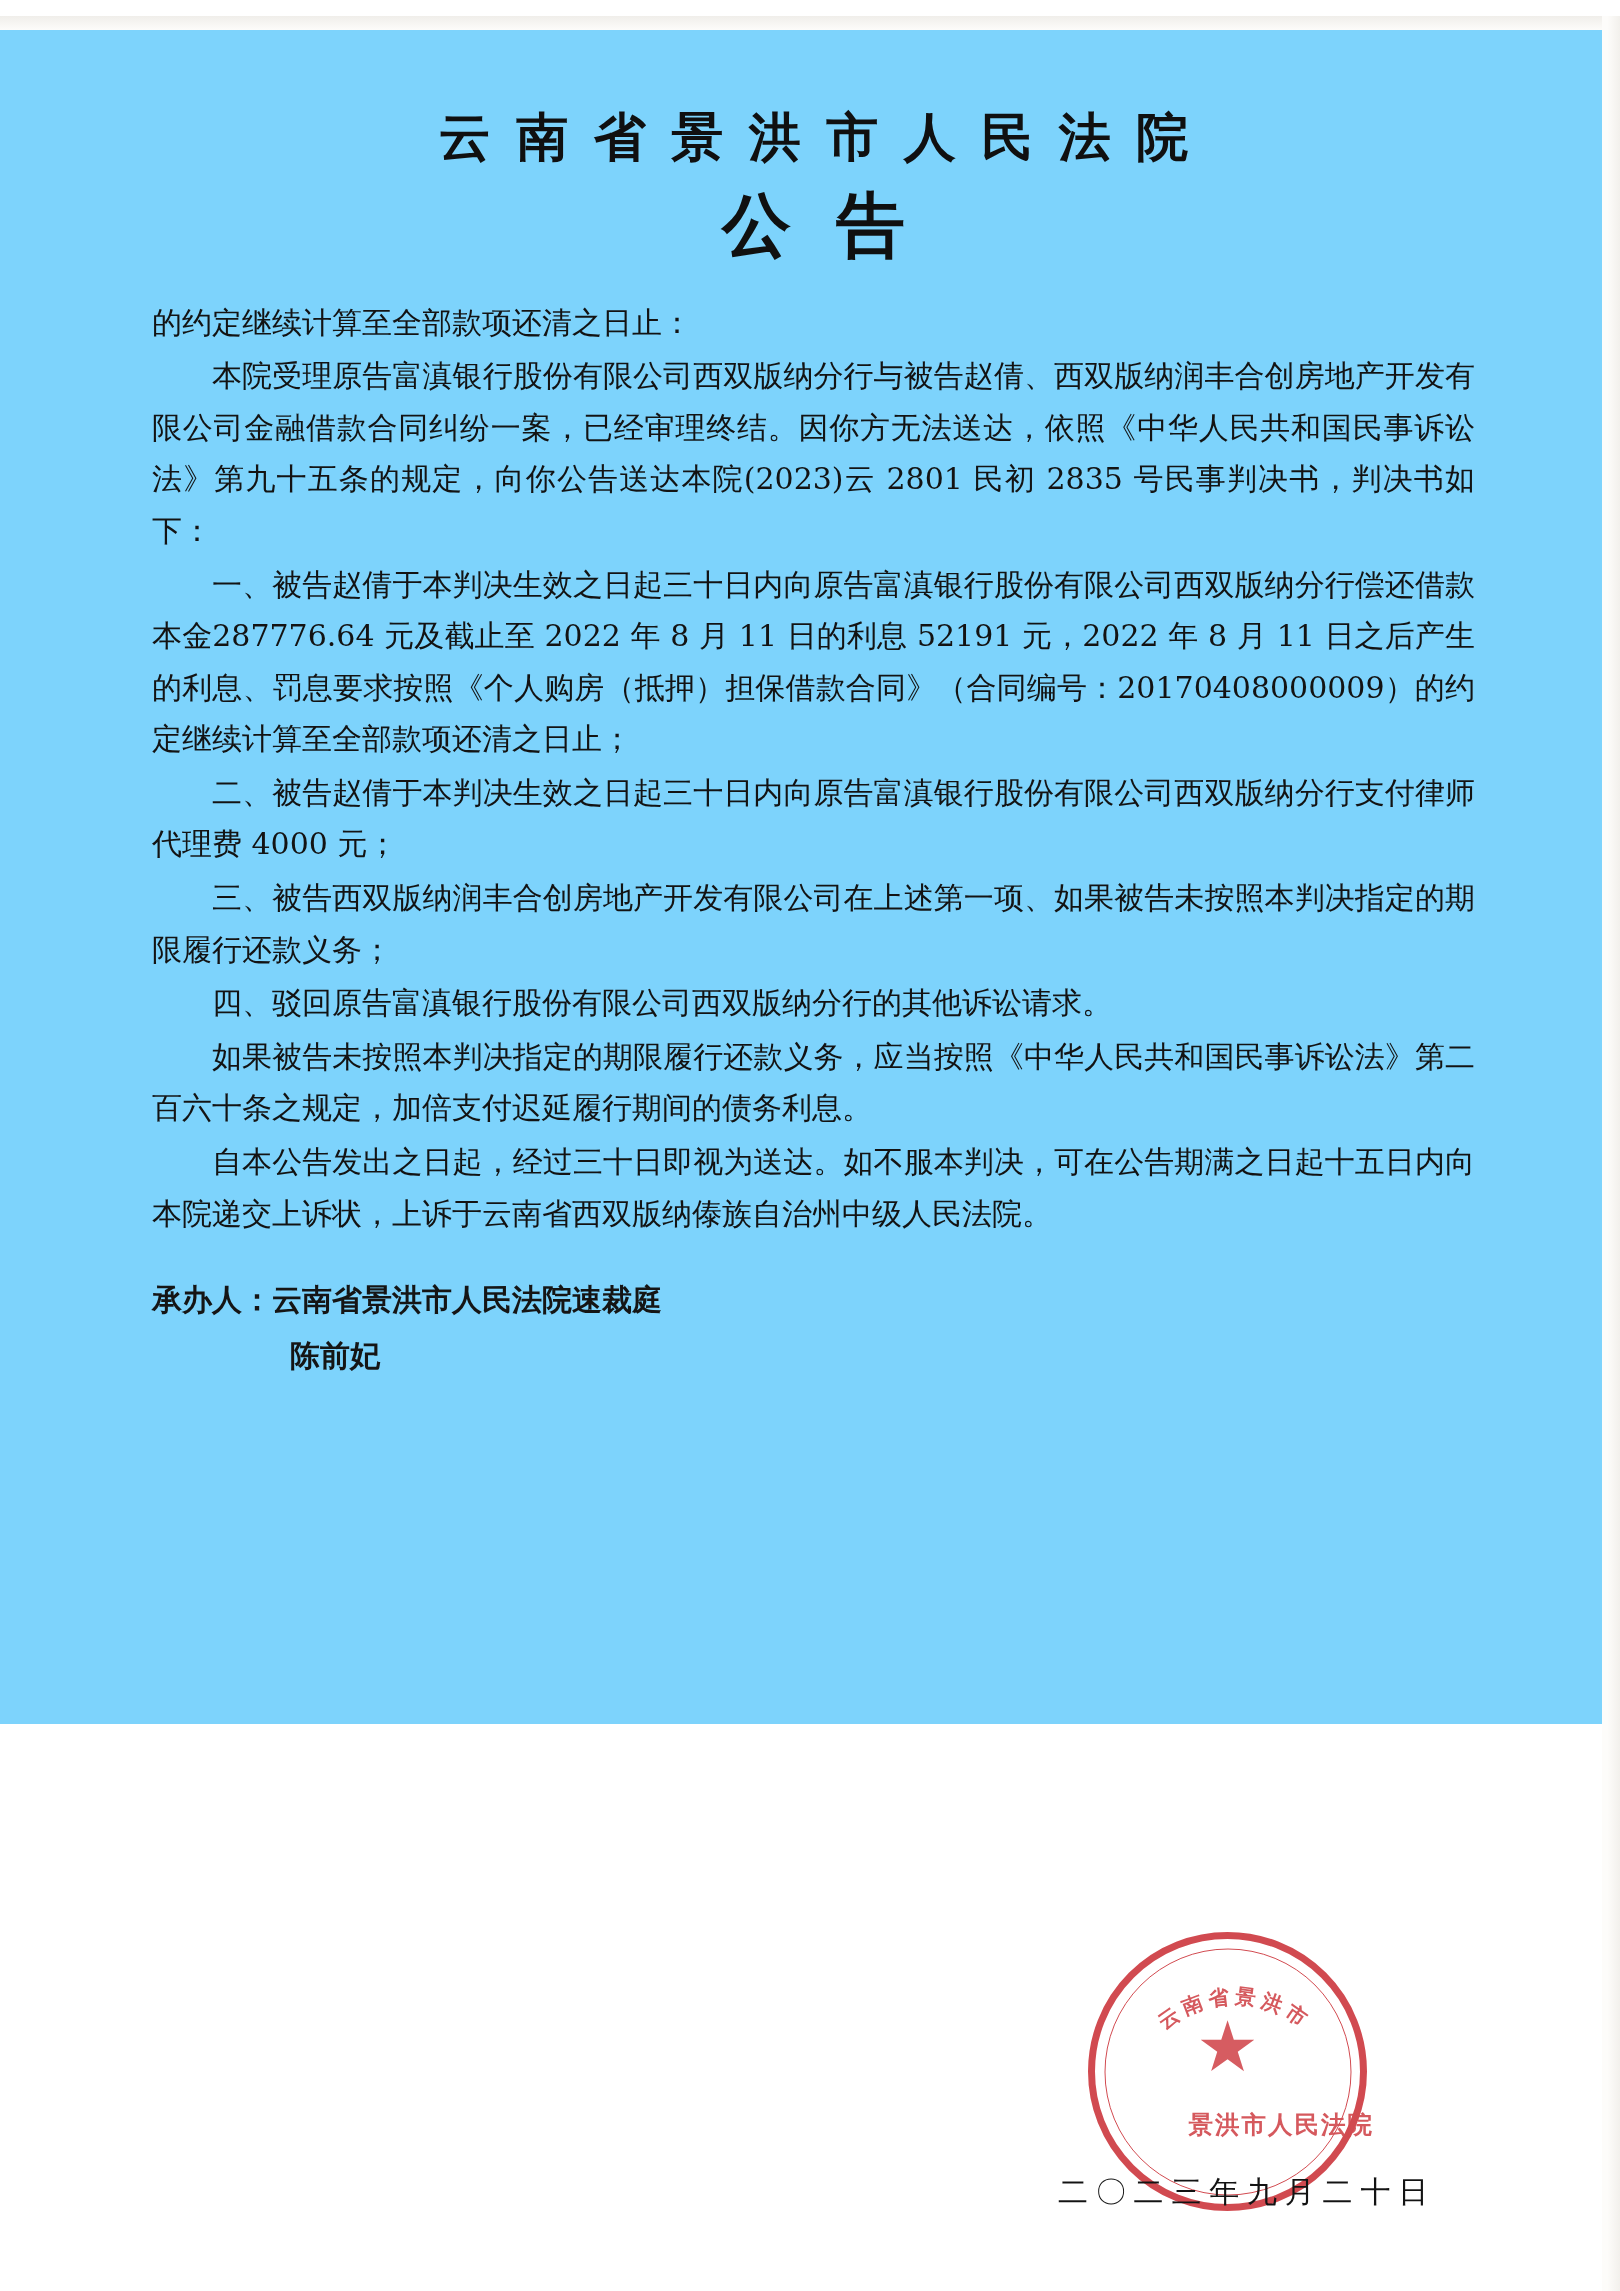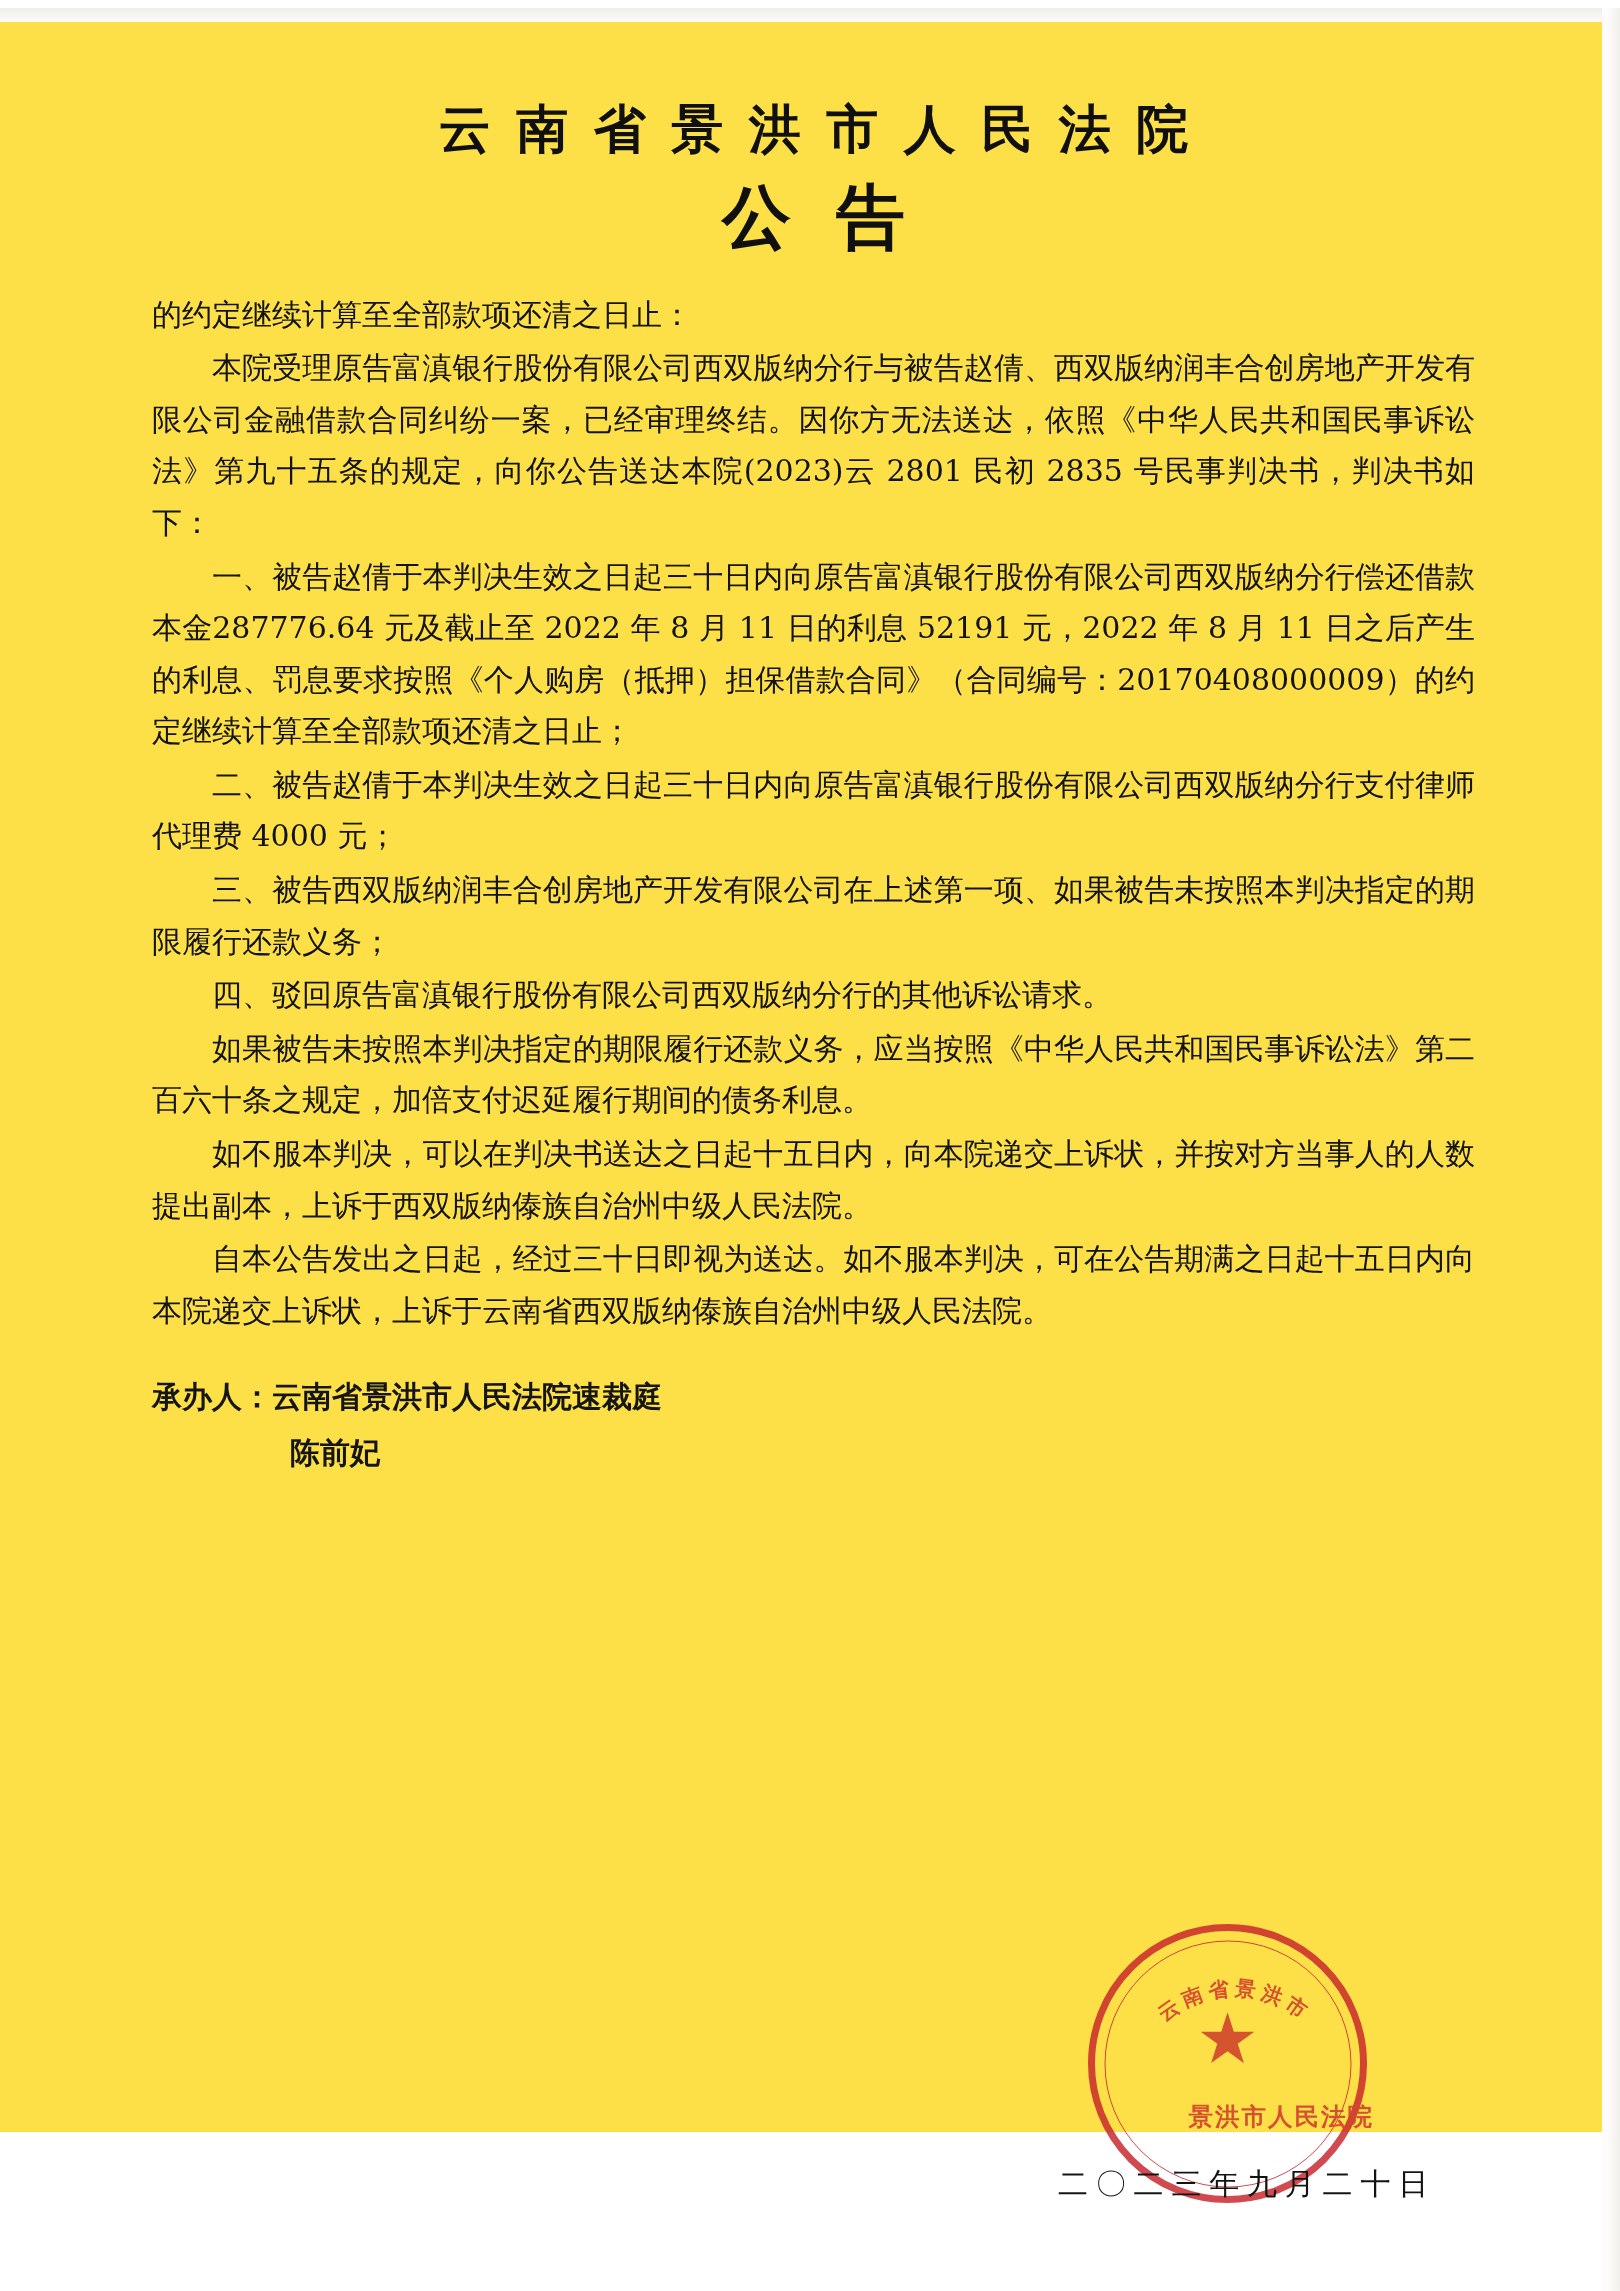--- a/index.html
+++ b/index.html
@@ -11,24 +11,24 @@
     width: 1620px;
     height: 2292px;
     position: relative;
     font-family: "DejaVu Serif", "Liberation Serif", serif;
     color: #151515;
     overflow: hidden;
   }
 
   .page {
     position: absolute;
-    left: 0; top: 8px;
+    left: 0; top: 16px;
     width: 1620px;
-    height: 2124px;
-    background: #fde047;
+    height: 1708px;
+    background: #7dd3fc;
   }
 
   
   .scan-edge-top {
     position: absolute;
     left: 0; top: 0;
     width: 1620px; height: 13.7px;
     background: linear-gradient(to bottom, #f0eeea, #fdfcfa);
   }
   .scan-edge-right {
@@ -197,21 +197,20 @@
     <div class="doc-title">公告</div>
 
     <div class="body-text">
       <p class="p-noindent">的约定继续计算至全部款项还清之日止：</p>
       <p class="p-indent">本院受理原告富滇银行股份有限公司西双版纳分行与被告赵倩、西双版纳润丰合创房地产开发有限公司金融借款合同纠纷一案，已经审理终结。因你方无法送达，依照《中华人民共和国民事诉讼法》第九十五条的规定，向你公告送达本院(2023)云 2801 民初 2835 号民事判决书，判决书如下：</p>
       <p class="p-indent">一、被告赵倩于本判决生效之日起三十日内向原告富滇银行股份有限公司西双版纳分行偿还借款本金287776.64 元及截止至 2022 年 8 月 11 日的利息 52191 元，2022 年 8 月 11 日之后产生的利息、罚息要求按照《个人购房（抵押）担保借款合同》（合同编号：20170408000009）的约定继续计算至全部款项还清之日止；</p>
       <p class="p-indent">二、被告赵倩于本判决生效之日起三十日内向原告富滇银行股份有限公司西双版纳分行支付律师代理费 4000 元；</p>
       <p class="p-indent">三、被告西双版纳润丰合创房地产开发有限公司在上述第一项、如果被告未按照本判决指定的期限履行还款义务；</p>
       <p class="p-indent">四、驳回原告富滇银行股份有限公司西双版纳分行的其他诉讼请求。</p>
       <p class="p-indent">如果被告未按照本判决指定的期限履行还款义务，应当按照《中华人民共和国民事诉讼法》第二百六十条之规定，加倍支付迟延履行期间的债务利息。</p>
-      <p class="p-indent">如不服本判决，可以在判决书送达之日起十五日内，向本院递交上诉状，并按对方当事人的人数提出副本，上诉于西双版纳傣族自治州中级人民法院。</p>
       <p class="p-indent">自本公告发出之日起，经过三十日即视为送达。如不服本判决，可在公告期满之日起十五日内向本院递交上诉状，上诉于云南省西双版纳傣族自治州中级人民法院。</p>
     </div>
 
     <div class="sign-block">
       <div class="sign-line">承办人：云南省景洪市人民法院速裁庭</div>
       <div class="sign-name">陈前妃</div>
     </div>
 
   </div>
 

